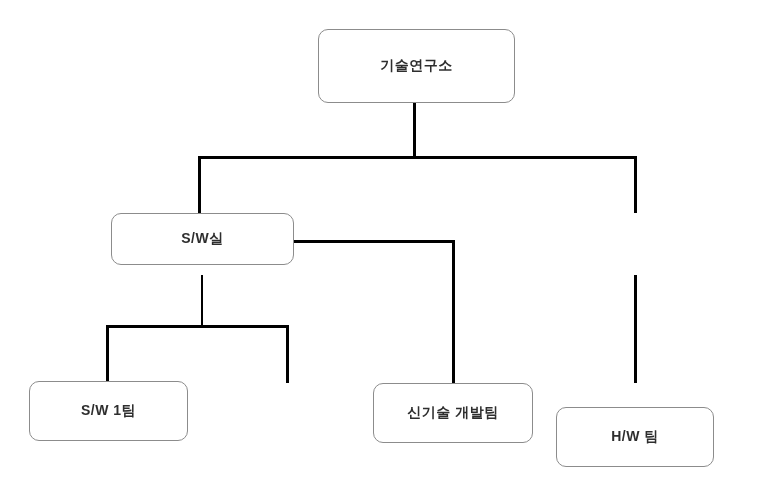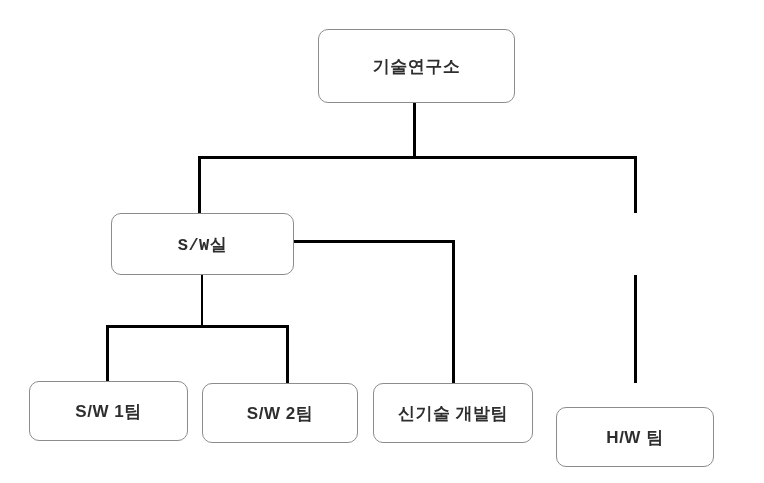--- a/index.html
+++ b/index.html
@@ -17,35 +17,35 @@
   }
   .node {
     position: absolute;
     box-sizing: border-box;
     background: #ffffff;
     border: 1px solid #8c8c8c;
     border-radius: 10px;
     display: flex;
     align-items: center;
     justify-content: center;
-    font-size: 17px;
+    font-size: 14px;
     font-weight: bold;
     color: #2e2e2e;
     letter-spacing: 0.5px;
     z-index: 2;
   }
   .line {
     position: absolute;
     background: #000000;
     z-index: 1;
   }
 
   
   #node-root     { left: 318px; top: 29px;  width: 197px; height: 74px; }
-  #node-sw       { left: 111px; top: 213px; width: 183px; height: 62px; font-family: Liberation Mono, monospace; }
+  #node-sw       { left: 111px; top: 213px; width: 183px; height: 52px; }
   #node-hw       { left: 543px; top: 213px; width: 185px; height: 62px; }
   #node-sw1      { left: 29px;  top: 381px; width: 159px; height: 60px; }
   #node-sw2      { left: 202px; top: 383px; width: 156px; height: 60px; }
   #node-newtech  { left: 373px; top: 383px; width: 160px; height: 60px; }
   #node-hwteam   { left: 556px; top: 383px; width: 158px; height: 60px; margin-top: 24px; }
 
   
   #ln-root-down     { left: 413px; top: 103px; width: 3px;   height: 56px; }
   #ln-level1-h      { left: 198px; top: 156px; width: 439px; height: 3px; }
   #ln-sw-drop       { left: 198px; top: 156px; width: 3px;   height: 57px; }
@@ -81,23 +81,20 @@
 
   <div class="node" id="node-sw">
     <span>S/W실</span>
   </div>
 
 
   <div class="node" id="node-sw1">
     <span>S/W 1팀</span>
   </div>
 
-  <div class="node" id="node-sw2">
-    <span>S/W 2팀</span>
-  </div>
 
   <div class="node" id="node-newtech">
     <span>신기술 개발팀</span>
   </div>
 
   <div class="node" id="node-hwteam">
     <span>H/W 팀</span>
   </div>
 
 </div>

